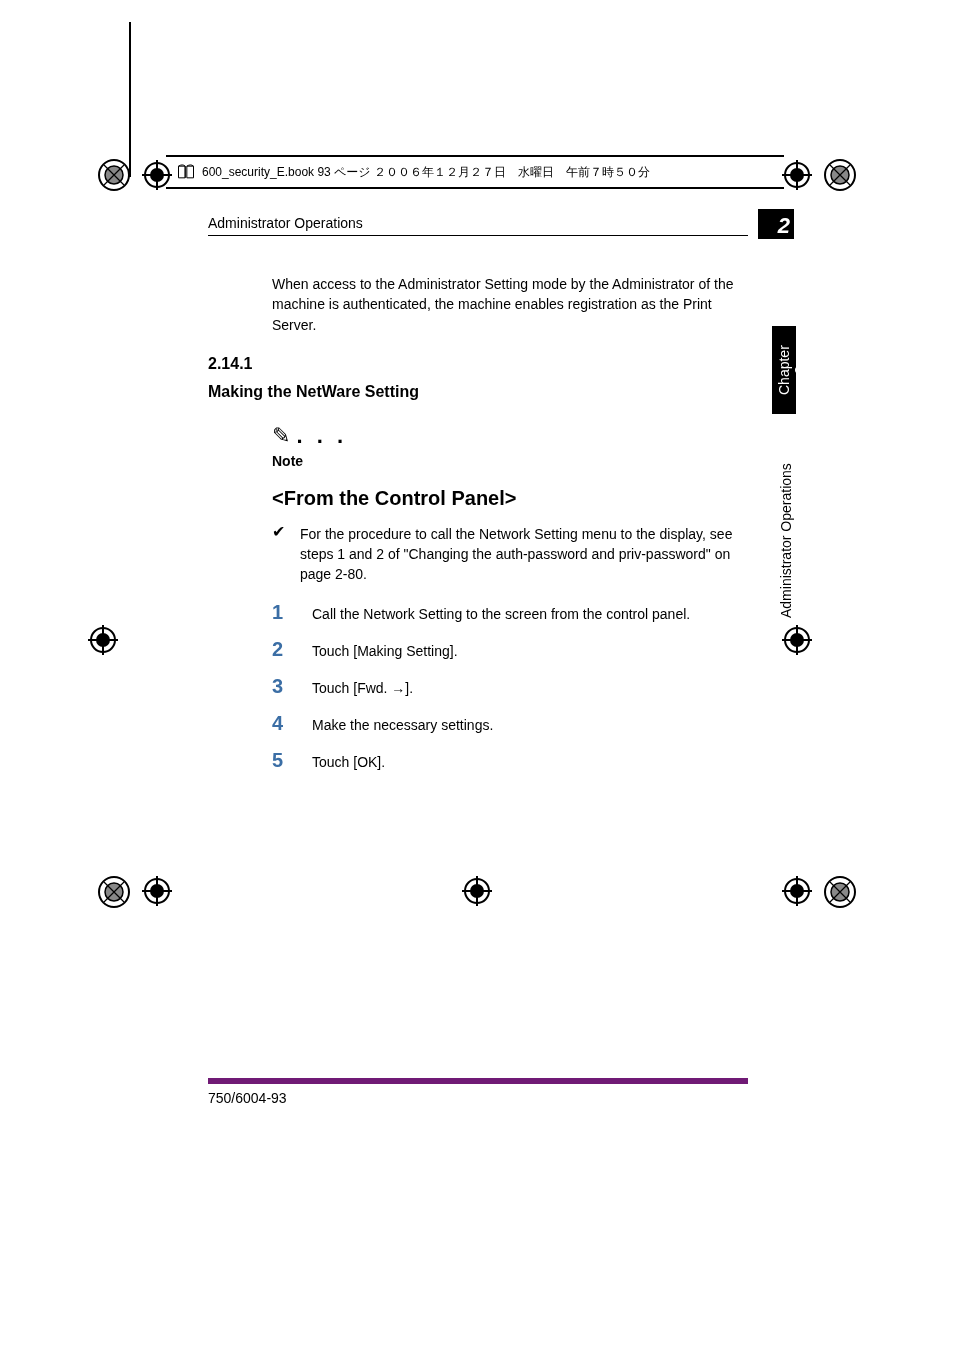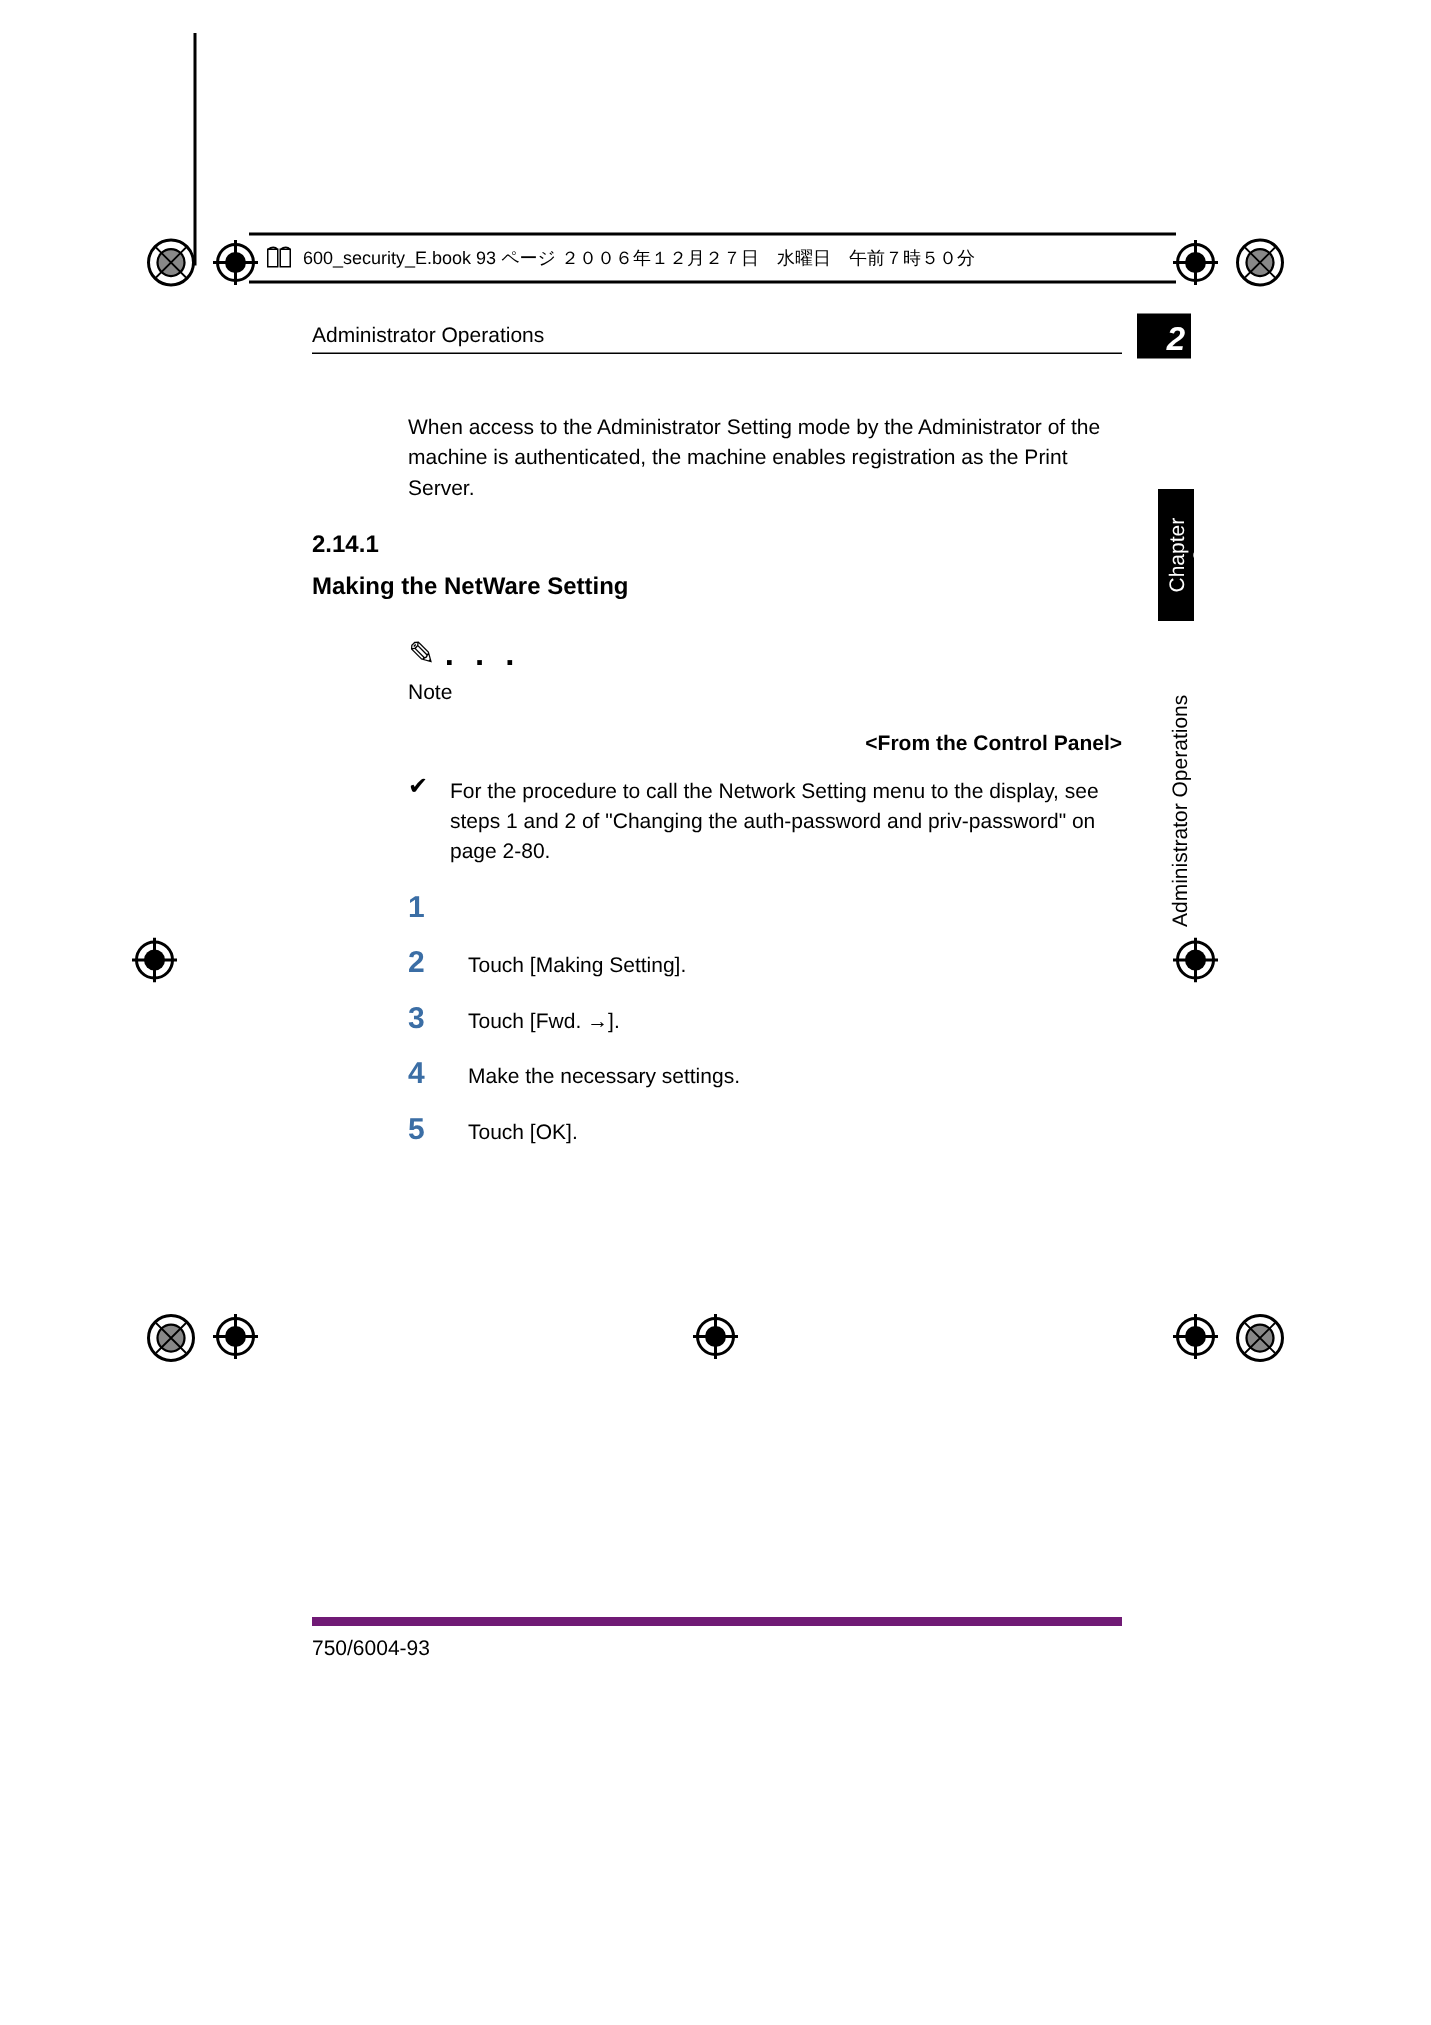--- a/index.html
+++ b/index.html
@@ -80,24 +80,24 @@
   .h1 .num { font-size: 20px; font-weight: 700; }
   .h1 .txt { font-size: 20px; font-weight: 700; }
   .intro { margin-left: 64px; font-size: 14px; line-height: 1.45; margin-bottom: 20px; width: 470px; margin-top: 38px; }
 
   .h2 { display: flex; gap: 10px; font-weight: 700; font-size: 16px; margin-bottom: 22px; flex-direction: column; }
 
   .noteblock { margin-left: 64px; width: 470px; margin-bottom: 18px; }
   .note-icon-row { display: flex; align-items: baseline; gap: 6px; margin-bottom: 4px; }
   .note-icon { font-size: 22px; }
   .note-dots { font-size: 22px; font-weight: 700; letter-spacing: 4px; }
-  .note-label { font-weight: 400; font-size: 14px; margin-bottom: 4px; }
+  .note-label { font-weight: 700; font-size: 14px; margin-bottom: 4px; }
   .note-text { font-style: italic; font-size: 14px; line-height: 1.45; }
 
-  .subhead { margin-left: 64px; font-weight: 700; font-size: 14px; margin-bottom: 14px; text-align: right; }
+  .subhead { margin-left: 64px; font-weight: 700; font-size: 20px; margin-bottom: 14px; }
 
   .checkrow { margin-left: 64px; display: flex; gap: 12px; font-size: 14px; line-height: 1.45; width: 470px; margin-bottom: 16px; }
   .checkrow .ck { flex: 0 0 16px; font-size: 16px; line-height: 1; }
 
   .step { margin-left: 64px; display: flex; gap: 22px; align-items: baseline; font-size: 14px; margin-bottom: 14px; width: 470px; }
   .step .sn { color: #3b6ea5; font-size: 20px; font-weight: 700; font-family: Arial, sans-serif; width: 18px; }
 
   
   .sidetab {
     position: absolute;
@@ -255,20 +255,21 @@
 
     <div class="subhead">&lt;From the Control Panel&gt;</div>
 
     <div class="checkrow">
       <span class="ck">✔</span>
       <span>For the procedure to call the Network Setting menu to the display, see steps 1 and 2 of "Changing the auth-password and priv-password" on page 2-80.</span>
     </div>
 
     <div class="step">
       <span class="sn">1</span>
+      <span>Call the Network Setting to the screen from the control panel.</span>
     </div>
     <div class="step">
       <span class="sn">2</span>
       <span>Touch [Making Setting].</span>
     </div>
     <div class="step">
       <span class="sn">3</span>
       <span>Touch [Fwd. →].</span>
     </div>
     <div class="step">

